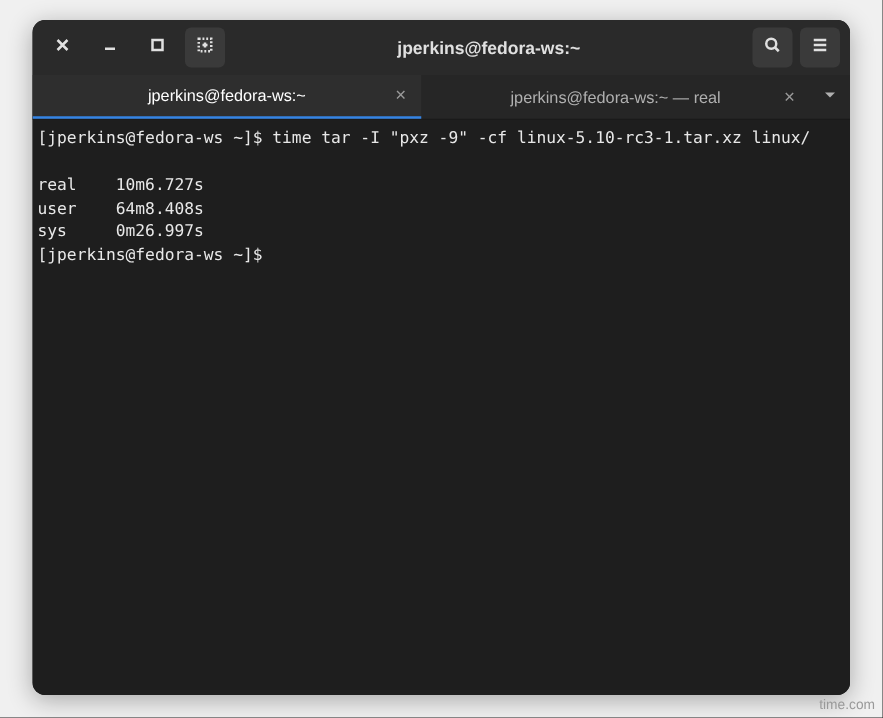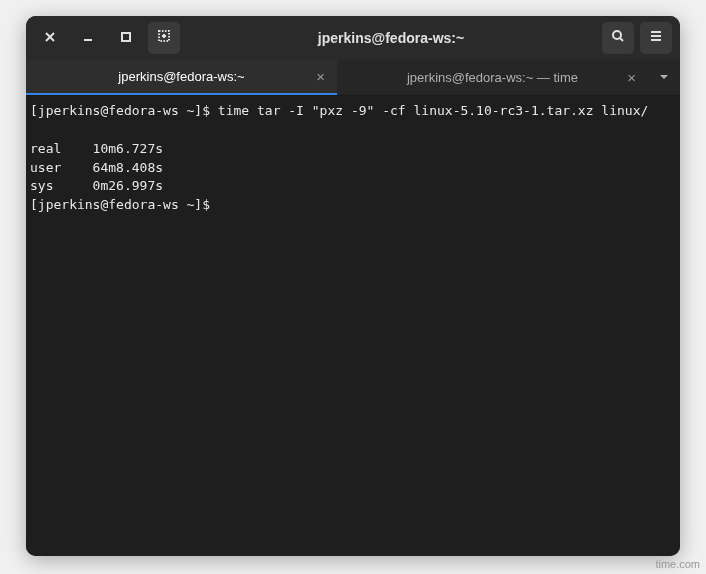--- a/index.html
+++ b/index.html
@@ -173,21 +173,21 @@
   </div>
 
   <div class="tabbar">
     <div class="tab active">
       <span>jperkins@fedora-ws:~</span>
       <span class="tab-close">
         <span>×</span>
       </span>
     </div>
     <div class="tab">
-      <span>jperkins@fedora-ws:~ — time</span>
+      <span>jperkins@fedora-ws:~ — real</span>
       <span class="tab-close">
         <span>×</span>
       </span>
     </div>
     <div class="tab-dropdown">
       <span>
         <svg width="12" height="12" viewBox="0 0 12 12" fill="#b0b0b0">
             <path d="M2 4 L6 8 L10 4 Z"></path>
           </svg>
       </span>

